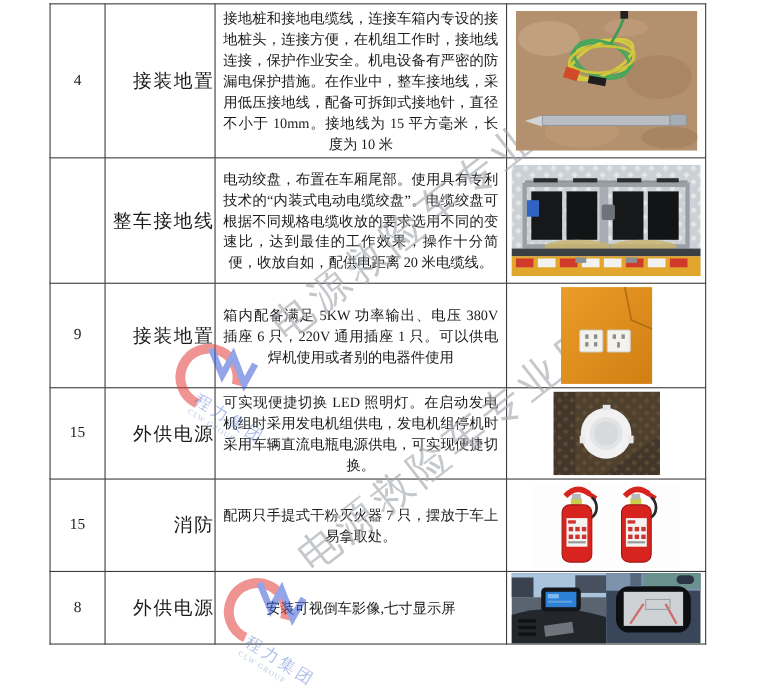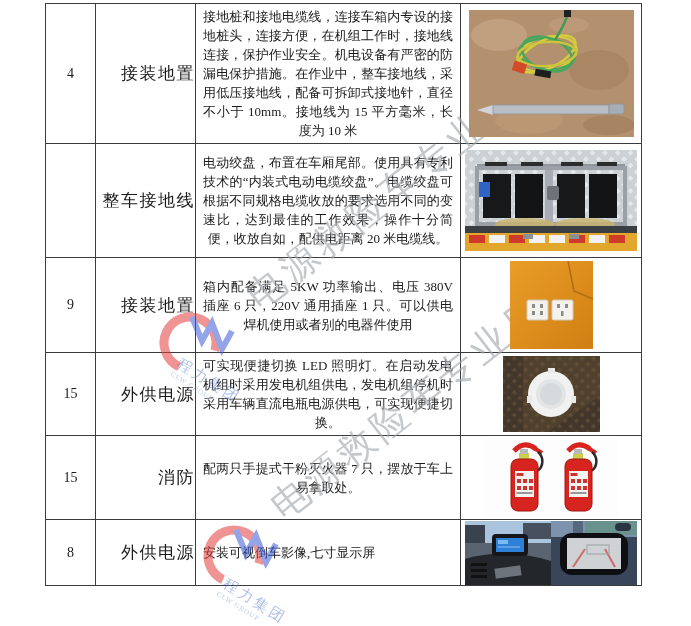--- a/index.html
+++ b/index.html
@@ -14,21 +14,21 @@
   }
   table.spec td { border:1px solid #3c3c3c; vertical-align:middle; }
   td.num { width:50px; text-align:center; font-size:14px; }
   td.nm  { width:100px; text-align:right; font-size:17px; letter-spacing:1.5px; }
   td.ds  { width:265px; padding:3px 7px; }
   td.im  { width:181px; padding:0; text-align:center; }
   .desc {
     font-size:13px; line-height:19px; text-align:justify; text-align-last:center;
     word-break:break-all;
   }
-  .desc-center { font-size:13px; line-height:19px; text-align:left; }
+  .desc-center { font-size:13px; line-height:19px; text-align:center; }
   .photo { position:relative; z-index:2; display:inline-block; vertical-align:middle; line-height:0; }
   svg { display:block; }
 
   
   .wm-line {
     position:absolute; z-index:1; pointer-events:none; white-space:nowrap;
     font-size:37px; letter-spacing:5px; color:#a3a7ac; opacity:0.62;
     transform-origin:left center; transform:rotate(-38deg);
   }
   .wm-logo { position:absolute; z-index:1; pointer-events:none; opacity:0.55; }

